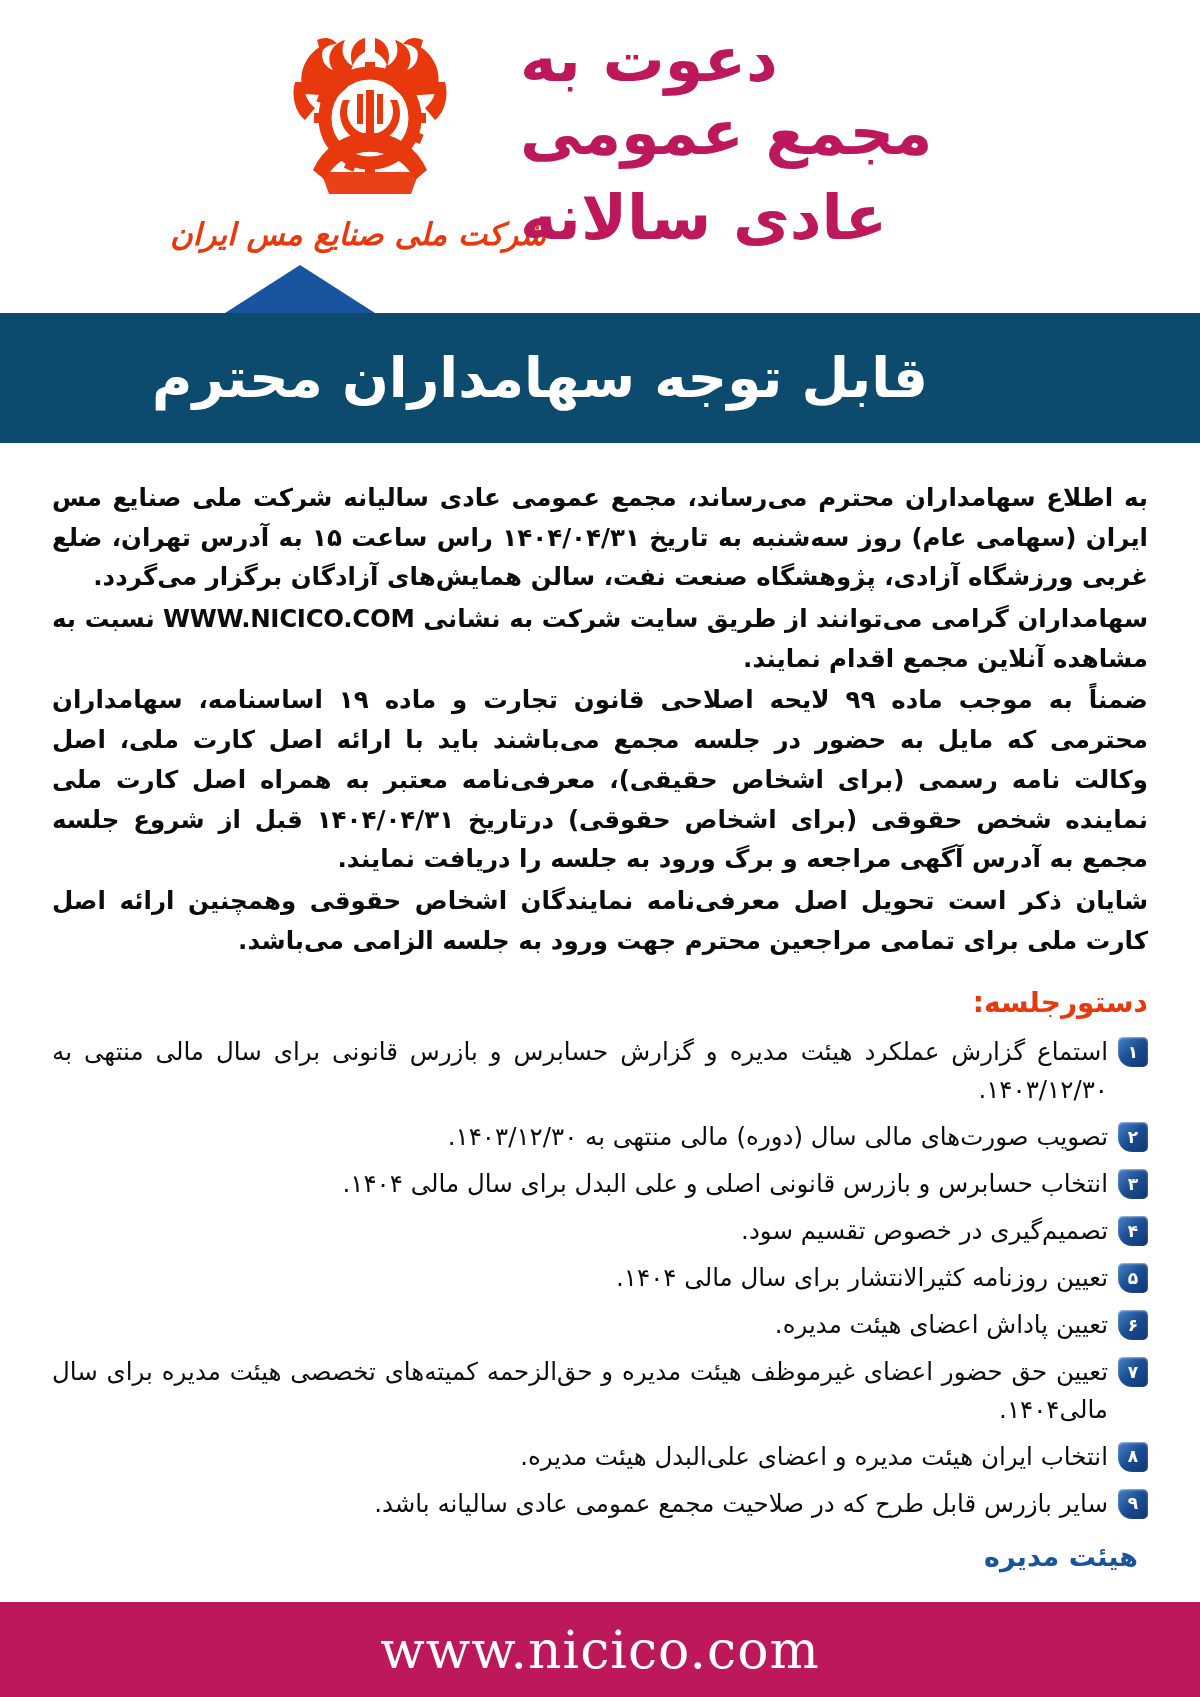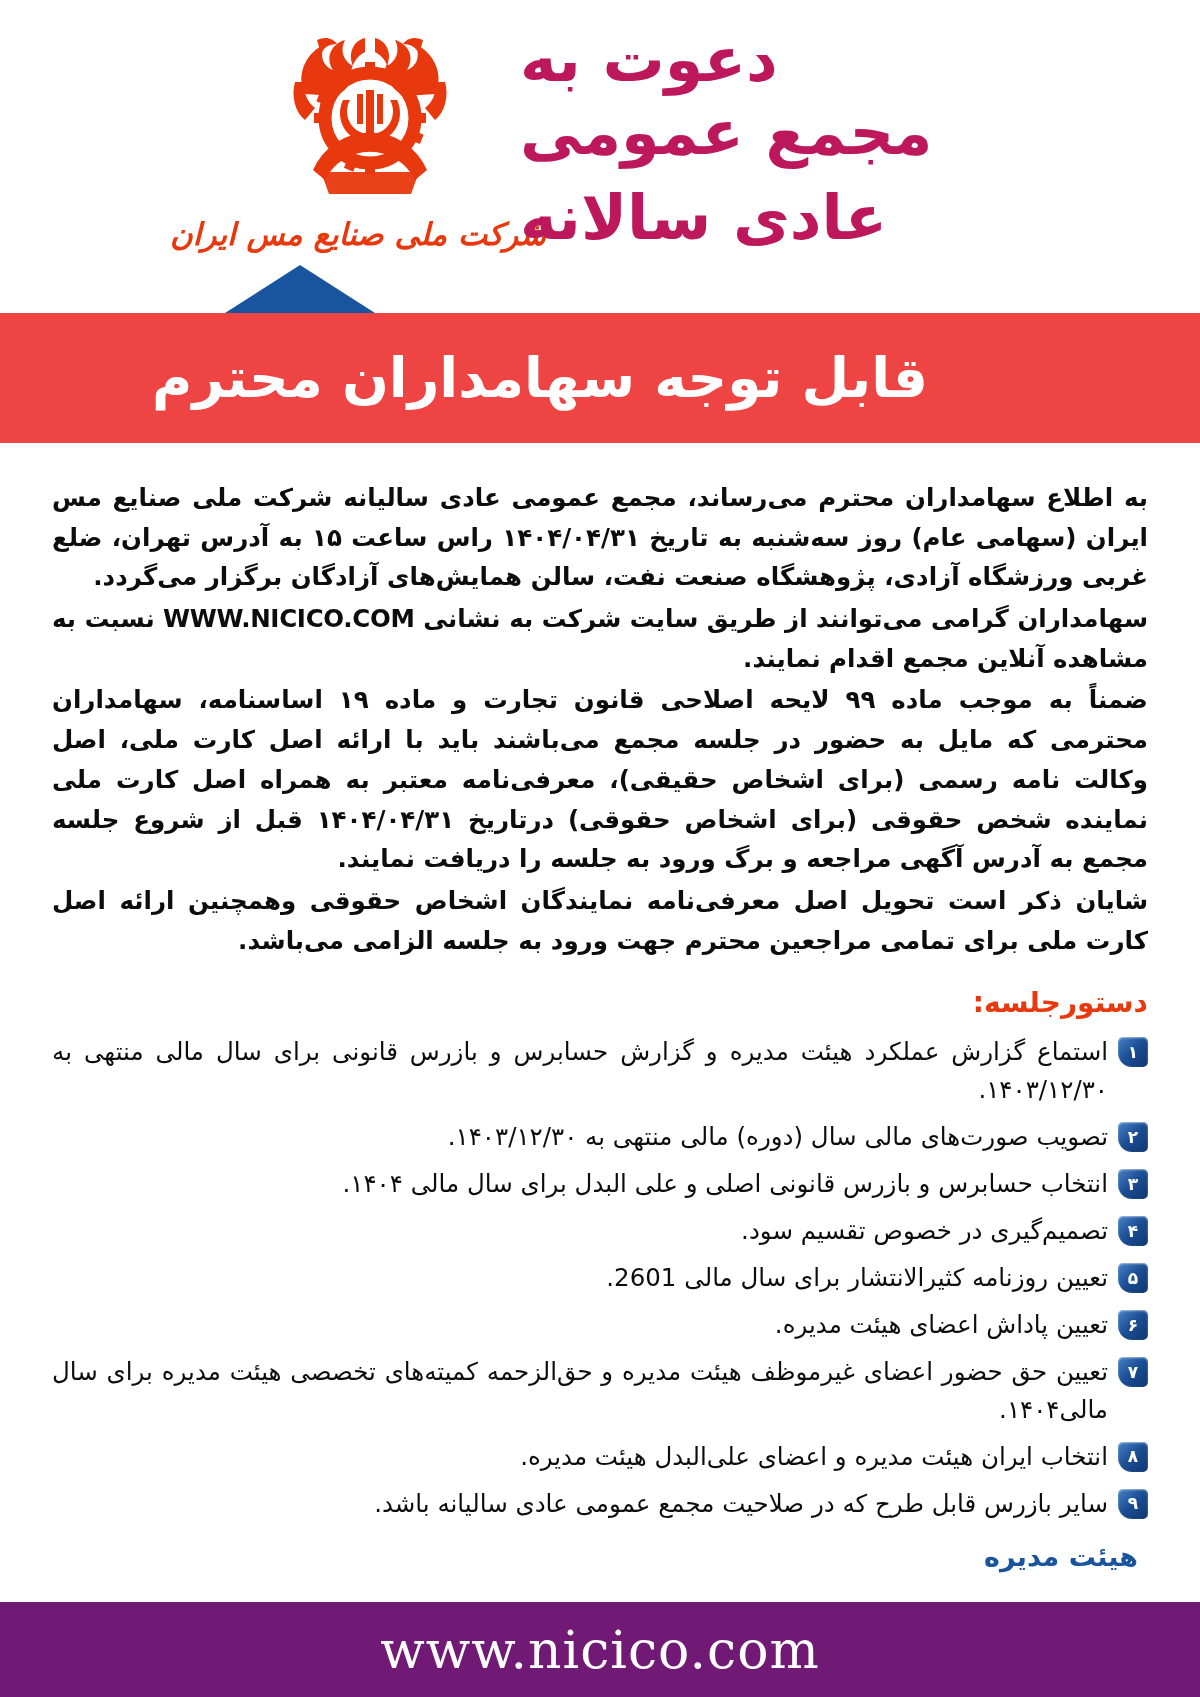--- a/index.html
+++ b/index.html
@@ -85,21 +85,21 @@
     border-left: 75px solid transparent;
     border-right: 75px solid transparent;
     border-bottom: 48px solid #19549e;
   }
   .banner {
     position: absolute;
     top: 13px;
     left: 0;
     right: 0;
     height: 130px;
-    background: #ef4444;
+    background: #0c4a6e;
     display: flex;
     align-items: center;
     justify-content: flex-start;
     box-sizing: border-box;
     padding-right: 50px;
   }
   .banner-text {
     color: #ffffff;
     font-size: 55px;
     font-weight: bold;
@@ -201,21 +201,21 @@
     letter-spacing: -1px;
   }
 
   
   .footer {
     position: absolute;
     bottom: 0;
     left: 0;
     right: 0;
     height: 95px;
-    background: #701a75;
+    background: #be185d;
     display: flex;
     align-items: center;
     justify-content: center;
   }
   .footer-url {
     color: #ffffff;
     font-size: 52px;
     font-family: "DejaVu Serif", "Liberation Serif", serif;
     direction: ltr;
     letter-spacing: 1px;
@@ -341,21 +341,21 @@
         </span>
         <span class="agenda-text">تصمیم‌گیری در خصوص تقسیم سود.</span>
       </li>
 
       <li class="agenda-item single">
         <span class="agenda-badge">
           <span class="bshape">
               <span class="bnum">۵</span>
             </span>
         </span>
-        <span class="agenda-text">تعیین روزنامه کثیرالانتشار برای سال مالی 2601.</span>
+        <span class="agenda-text">تعیین روزنامه کثیرالانتشار برای سال مالی ۱۴۰۴.</span>
       </li>
 
       <li class="agenda-item single">
         <span class="agenda-badge">
           <span class="bshape">
               <span class="bnum">۶</span>
             </span>
         </span>
         <span class="agenda-text">تعیین پاداش اعضای هیئت مدیره.</span>
       </li>

